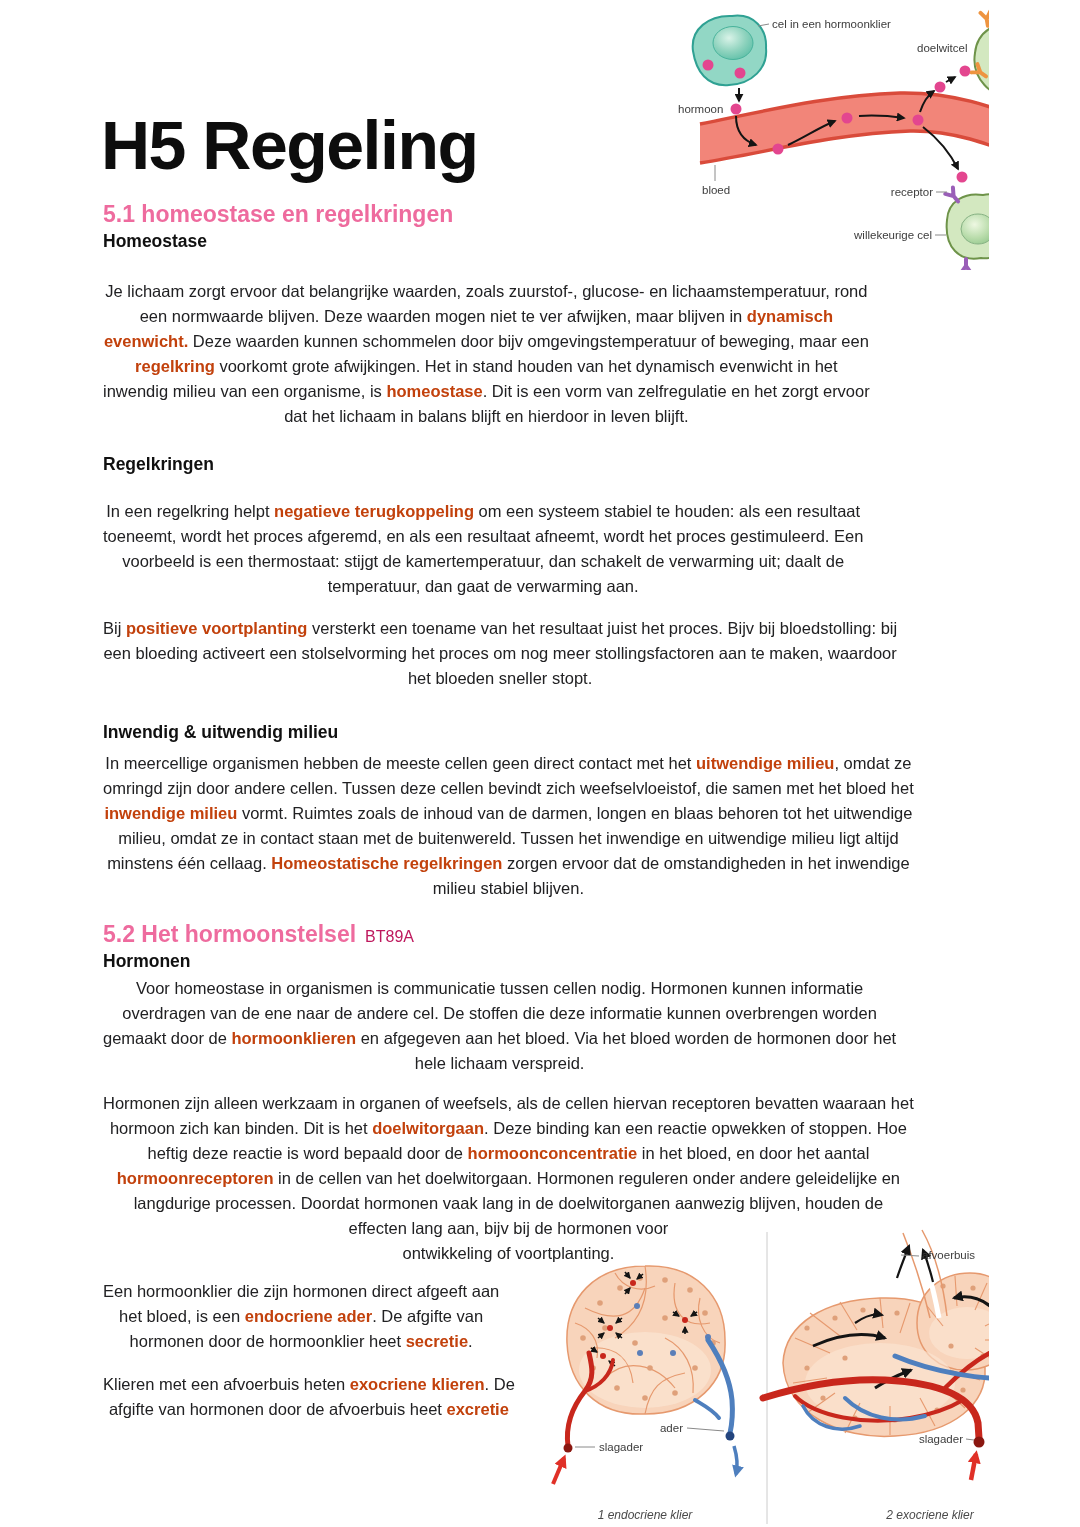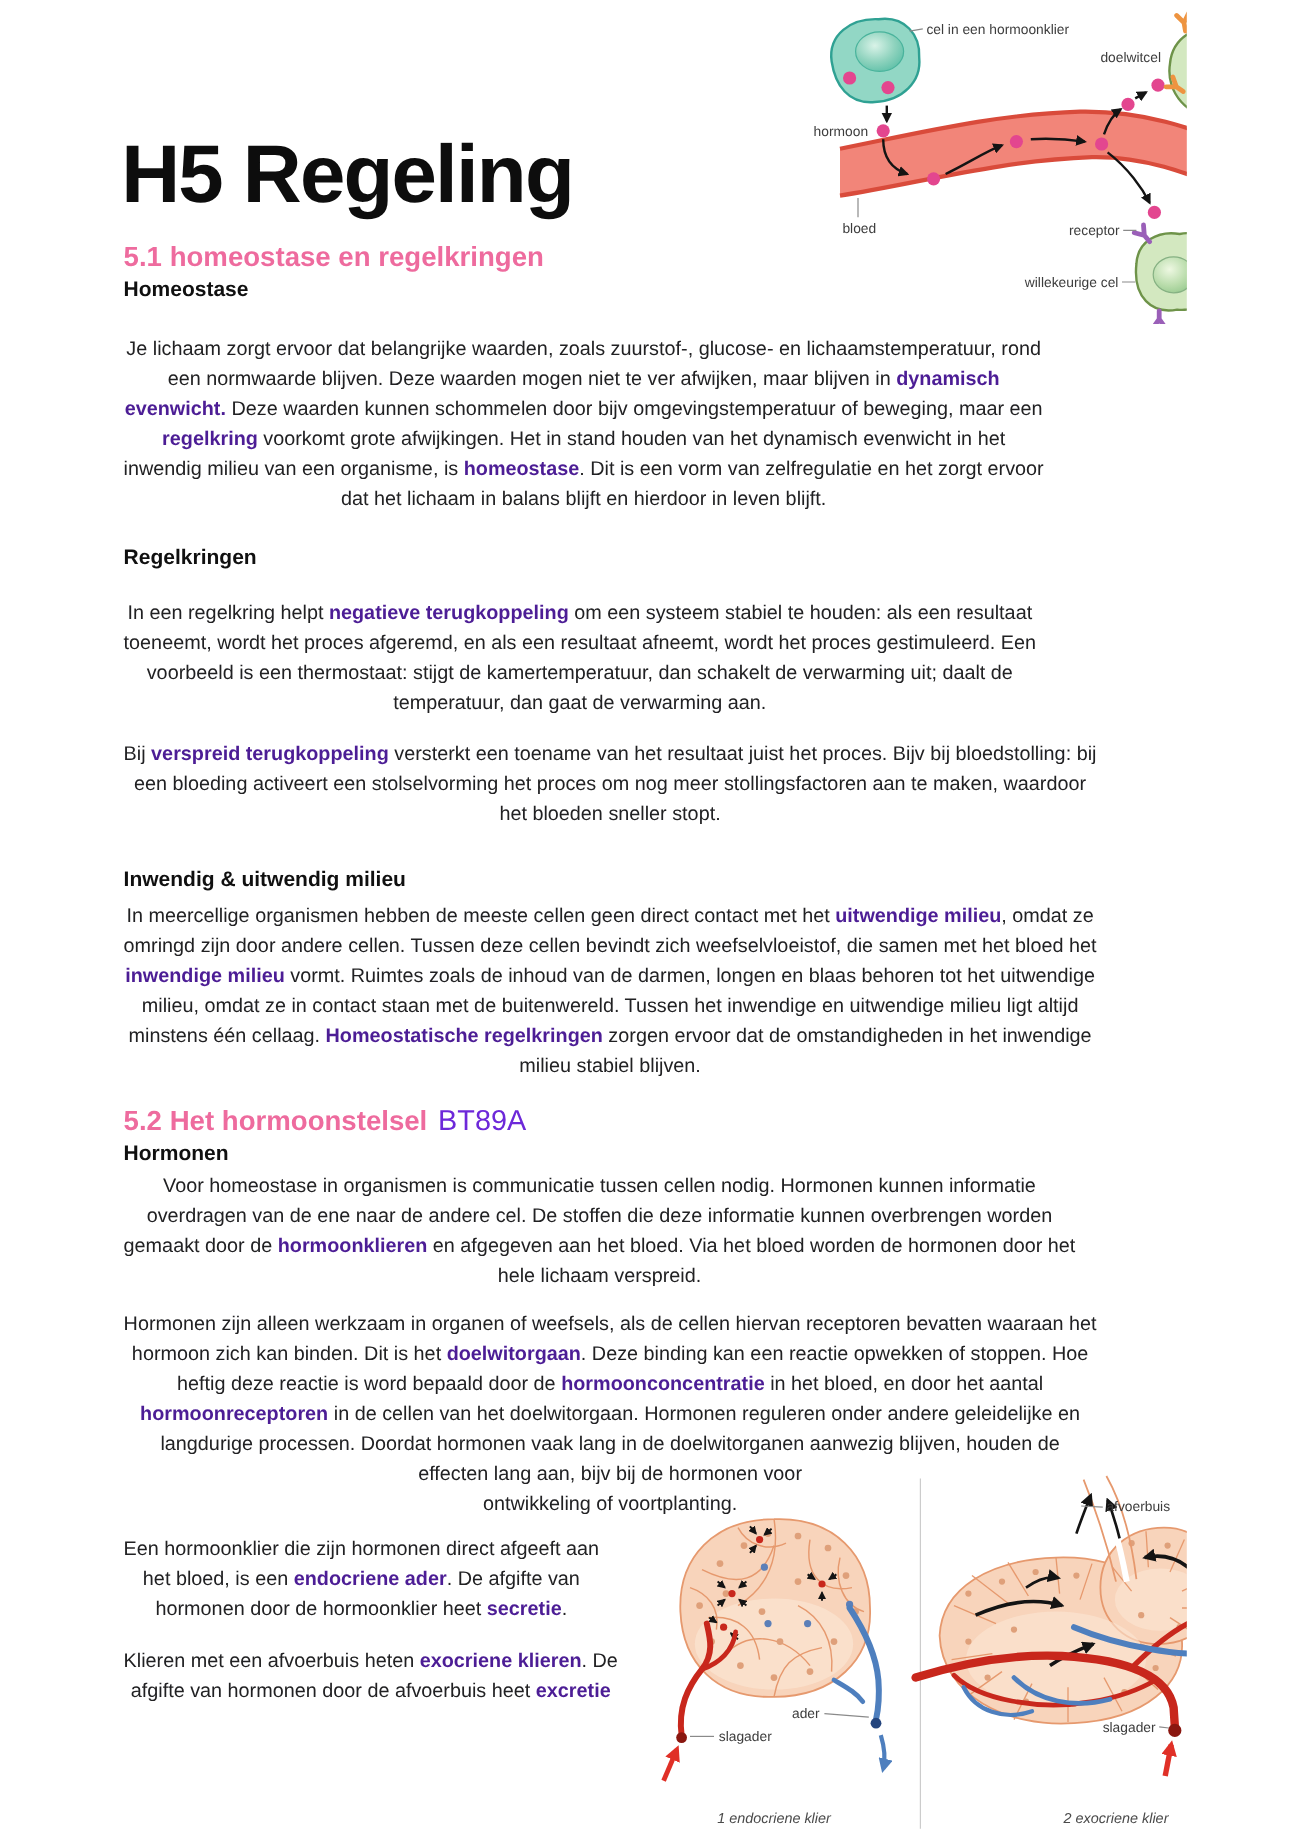--- a/index.html
+++ b/index.html
@@ -8,30 +8,30 @@
     overflow:hidden;font-family:"Liberation Sans",sans-serif;color:#1d1d1f;
   }
   .title{
     position:absolute;left:101px;top:106px;font-size:68px;font-weight:800;
     letter-spacing:-1.5px;color:#0d0d0d;white-space:nowrap;
   }
   .h2{
     position:absolute;left:103px;font-size:23px;font-weight:bold;
     color:#ee6b9e;white-space:nowrap;
   }
-  .h2 .code{font-weight:400;color:#6d28d9;font-size:24px;margin-left:9px;letter-spacing:0;}
+  .h2 .code{font-weight:400;color:#be185d;font-size:16px;margin-left:9px;letter-spacing:0;}
   .h3{
     position:absolute;left:103px;font-size:17.5px;font-weight:bold;color:#101010;
     white-space:nowrap;
   }
   .para{
     position:absolute;left:103px;font-size:16.5px;line-height:25px;
     color:#212123;white-space:nowrap;text-align:center;
   }
-  .para b{font-weight:bold;color:#4c1d95;}
+  .para b{font-weight:bold;color:#c2410c;}
   svg text{font-family:"Liberation Sans",sans-serif;fill:#3d3d3d;}
   .dlabel{font-size:11.5px;}
   .caption{font-size:12px;font-style:italic;fill:#4a4a4a;}
 </style>
 </head>
 <body>
 
 <div class="page">
 
   <svg style="position:absolute;left:655px;top:5px;" width="425" height="265" viewBox="0 0 425 265">
@@ -135,21 +135,21 @@
   </svg>
 
   <div class="title">H5 Regeling</div>
 
   <div class="h2" style="top:201px">5.1 homeostase en regelkringen</div>
   <div class="h3" style="top:231px">Homeostase</div>
   <div class="para" style="top:279px">Je lichaam zorgt ervoor dat belangrijke waarden, zoals zuurstof-, glucose- en lichaamstemperatuur, rond<br>een normwaarde blijven. Deze waarden mogen niet te ver afwijken, maar blijven in <b>dynamisch</b><br><b>evenwicht.</b> Deze waarden kunnen schommelen door bijv omgevingstemperatuur of beweging, maar een<br><b>regelkring</b> voorkomt grote afwijkingen. Het in stand houden van het dynamisch evenwicht in het<br>inwendig milieu van een organisme, is <b>homeostase</b>. Dit is een vorm van zelfregulatie en het zorgt ervoor<br>dat het lichaam in balans blijft en hierdoor in leven blijft.</div>
 
   <div class="h3" style="top:454px">Regelkringen</div>
   <div class="para" style="top:499px">In een regelkring helpt <b>negatieve terugkoppeling</b> om een systeem stabiel te houden: als een resultaat<br>toeneemt, wordt het proces afgeremd, en als een resultaat afneemt, wordt het proces gestimuleerd. Een<br>voorbeeld is een thermostaat: stijgt de kamertemperatuur, dan schakelt de verwarming uit; daalt de<br>temperatuur, dan gaat de verwarming aan.</div>
-  <div class="para" style="top:616px">Bij <b>verspreid terugkoppeling</b> versterkt een toename van het resultaat juist het proces. Bijv bij bloedstolling: bij<br>een bloeding activeert een stolselvorming het proces om nog meer stollingsfactoren aan te maken, waardoor<br>het bloeden sneller stopt.</div>
+  <div class="para" style="top:616px">Bij <b>positieve voortplanting</b> versterkt een toename van het resultaat juist het proces. Bijv bij bloedstolling: bij<br>een bloeding activeert een stolselvorming het proces om nog meer stollingsfactoren aan te maken, waardoor<br>het bloeden sneller stopt.</div>
 
   <div class="h3" style="top:722px">Inwendig &amp; uitwendig milieu</div>
   <div class="para" style="top:751px">In meercellige organismen hebben de meeste cellen geen direct contact met het <b>uitwendige milieu</b>, omdat ze<br>omringd zijn door andere cellen. Tussen deze cellen bevindt zich weefselvloeistof, die samen met het bloed het<br><b>inwendige milieu</b> vormt. Ruimtes zoals de inhoud van de darmen, longen en blaas behoren tot het uitwendige<br>milieu, omdat ze in contact staan met de buitenwereld. Tussen het inwendige en uitwendige milieu ligt altijd<br>minstens één cellaag. <b>Homeostatische regelkringen</b> zorgen ervoor dat de omstandigheden in het inwendige<br>milieu stabiel blijven.</div>
 
   <div class="h2" style="top:921px">
     <span>5.2 Het hormoonstelsel</span><span class="code">BT89A</span>
   </div>
   <div class="h3" style="top:951px">Hormonen</div>
   <div class="para" style="top:976px">Voor homeostase in organismen is communicatie tussen cellen nodig. Hormonen kunnen informatie<br>overdragen van de ene naar de andere cel. De stoffen die deze informatie kunnen overbrengen worden<br>gemaakt door de <b>hormoonklieren</b> en afgegeven aan het bloed. Via het bloed worden de hormonen door het<br>hele lichaam verspreid.</div>
   <div class="para" style="top:1091px">Hormonen zijn alleen werkzaam in organen of weefsels, als de cellen hiervan receptoren bevatten waaraan het<br>hormoon zich kan binden. Dit is het <b>doelwitorgaan</b>. Deze binding kan een reactie opwekken of stoppen. Hoe<br>heftig deze reactie is word bepaald door de <b>hormoonconcentratie</b> in het bloed, en door het aantal<br><b>hormoonreceptoren</b> in de cellen van het doelwitorgaan. Hormonen reguleren onder andere geleidelijke en<br>langdurige processen. Doordat hormonen vaak lang in de doelwitorganen aanwezig blijven, houden de<br>effecten lang aan, bijv bij de hormonen voor<br>ontwikkeling of voortplanting.</div>

